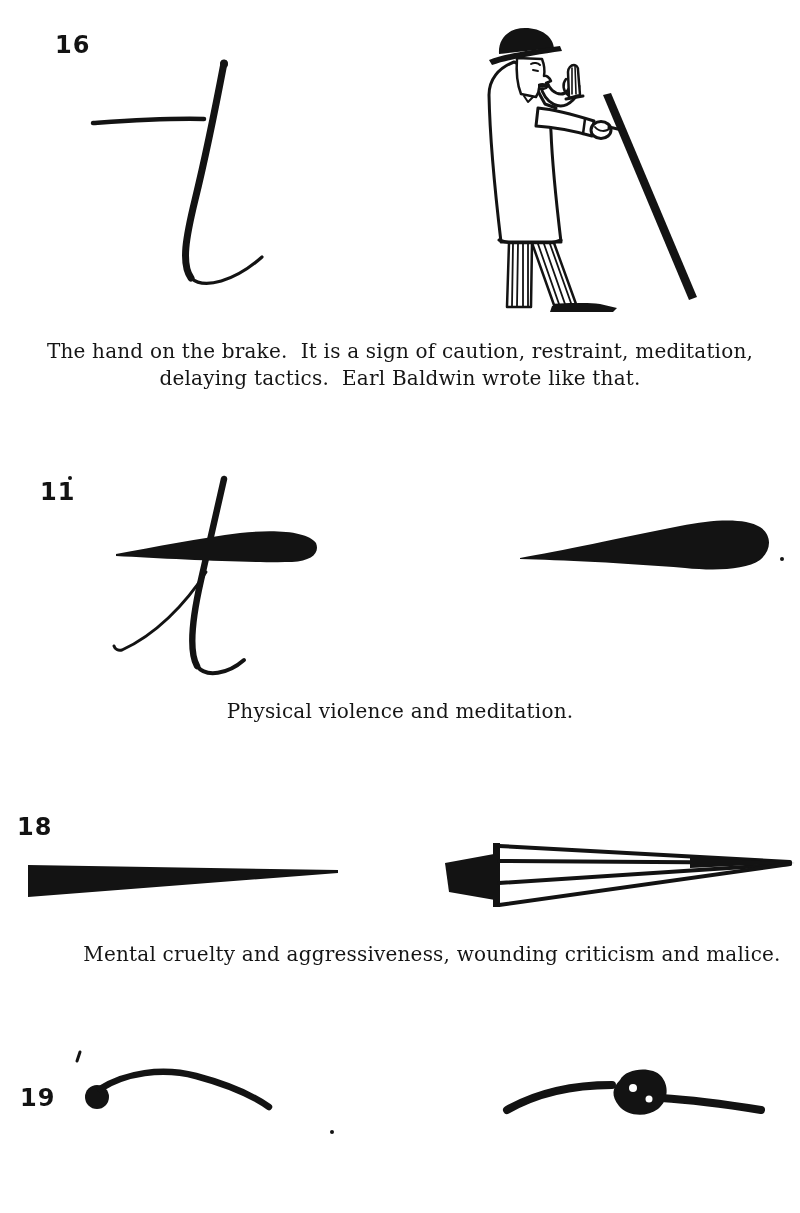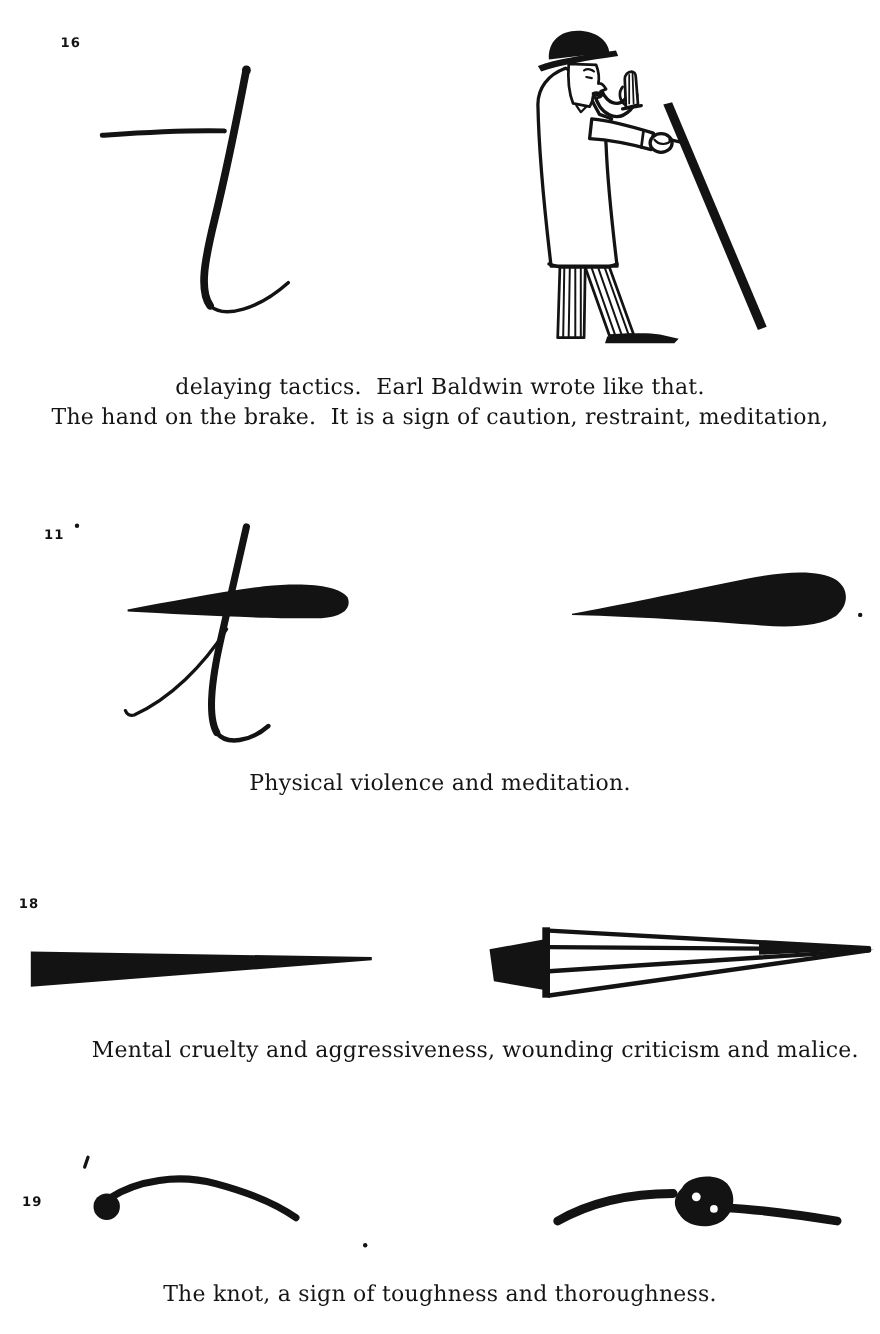--- a/index.html
+++ b/index.html
@@ -3,21 +3,21 @@
 <meta charset="utf-8">
 <style>
   html,body{margin:0;padding:0;background:#e8e8e8;}
   .page{
     position:relative;width:800px;height:1213px;background:#ffffff;
     font-family:"DejaVu Serif",serif;color:#141414;overflow:hidden;
     margin:0 auto;
   }
   .fignum{
     position:absolute;font-family:"DejaVu Sans",sans-serif;font-weight:700;
-    font-size:12px;letter-spacing:1px;color:#131313;line-height:1;
+    font-size:24px;letter-spacing:1px;color:#131313;line-height:1;
   }
   .caption{
     position:absolute;left:0;width:800px;text-align:center;
     font-size:20px;line-height:27px;white-space:pre-wrap;
     letter-spacing:0.2px;color:#151515;
   }
   .art{position:absolute;}
   .ink{fill:#131313;}
   .stroke{fill:none;stroke:#131313;stroke-linecap:round;stroke-linejoin:round;}
   .outline{fill:#ffffff;stroke:#131313;stroke-linecap:round;stroke-linejoin:round;}
@@ -75,21 +75,21 @@
       <path class="stroke" stroke-width="2" d="M 531,64 C 534,62 538,63 540,65"></path>
       <path class="stroke" stroke-width="2" d="M 524,96 L 528,102 L 533,97"></path>
     </g>
 
     <g>
       <path class="ink" d="M 499,54 C 498,38 509,28 525,28 C 542,28 553,37 554,48 C 536,50 516,52 499,54 Z"></path>
       <path class="ink" d="M 489,60 C 505,54 530,50 560,46 L 562,51 C 534,55 510,59 492,65 Z"></path>
     </g>
   </svg>
 
-  <div class="caption" style="top:338px;"><div>delaying tactics.  Earl Baldwin wrote like that.</div><div>The hand on the brake.  It is a sign of caution, restraint, meditation,</div></div>
+  <div class="caption" style="top:338px;"><div>The hand on the brake.  It is a sign of caution, restraint, meditation,</div><div>delaying tactics.  Earl Baldwin wrote like that.</div></div>
 
   <div class="fignum" style="left:40px;top:480px;">11</div>
   <div class="speck" style="left:68px;top:476px;width:4px;height:4px;"></div>
 
   <svg class="art" style="left:105px;top:470px;" width="225" height="215" viewBox="105 470 225 215">
     <path class="stroke" stroke-width="6.5" d="M 224,479 C 217,510 209,545 201,580 C 193,615 188,650 197,666"></path>
     <path class="stroke" stroke-width="4" d="M 197,666 C 206,678 228,674 244,660"></path>
     <path class="stroke" stroke-width="3" d="M 206,572 C 185,605 155,635 122,650 C 118,651 115,649 114,646"></path>
     <path class="ink" d="M 116,554 C 155,547 200,538 240,533 C 278,529 308,532 316,543 C 320,553 312,561 292,562 C 252,563 170,559 116,556 Z"></path>
   </svg>
@@ -130,15 +130,14 @@
   <div class="speck" style="left:330px;top:1130px;width:4px;height:4px;"></div>
 
   <svg class="art" style="left:500px;top:1062px;" width="275" height="58" viewBox="500 1062 275 58">
     <path class="stroke" stroke-width="8" d="M 507,1110 C 535,1094 572,1085 612,1085"></path>
     <path class="ink" d="M 620,1080 C 626,1068 652,1066 661,1076 C 669,1085 669,1100 658,1109 C 646,1118 627,1116 619,1106 C 611,1096 612,1088 620,1080 Z"></path>
     <path class="stroke" stroke-width="8" d="M 661,1098 C 695,1100 730,1105 761,1110"></path>
     <circle cx="633" cy="1088" r="4" fill="#ffffff"></circle>
     <circle cx="649" cy="1099" r="3.5" fill="#ffffff"></circle>
   </svg>
 
-  <div class="caption" style="top:1163px;"><div>The knot, a sign of toughness and thoroughness.</div></div>
 
 </div>
 
 </body></html>

